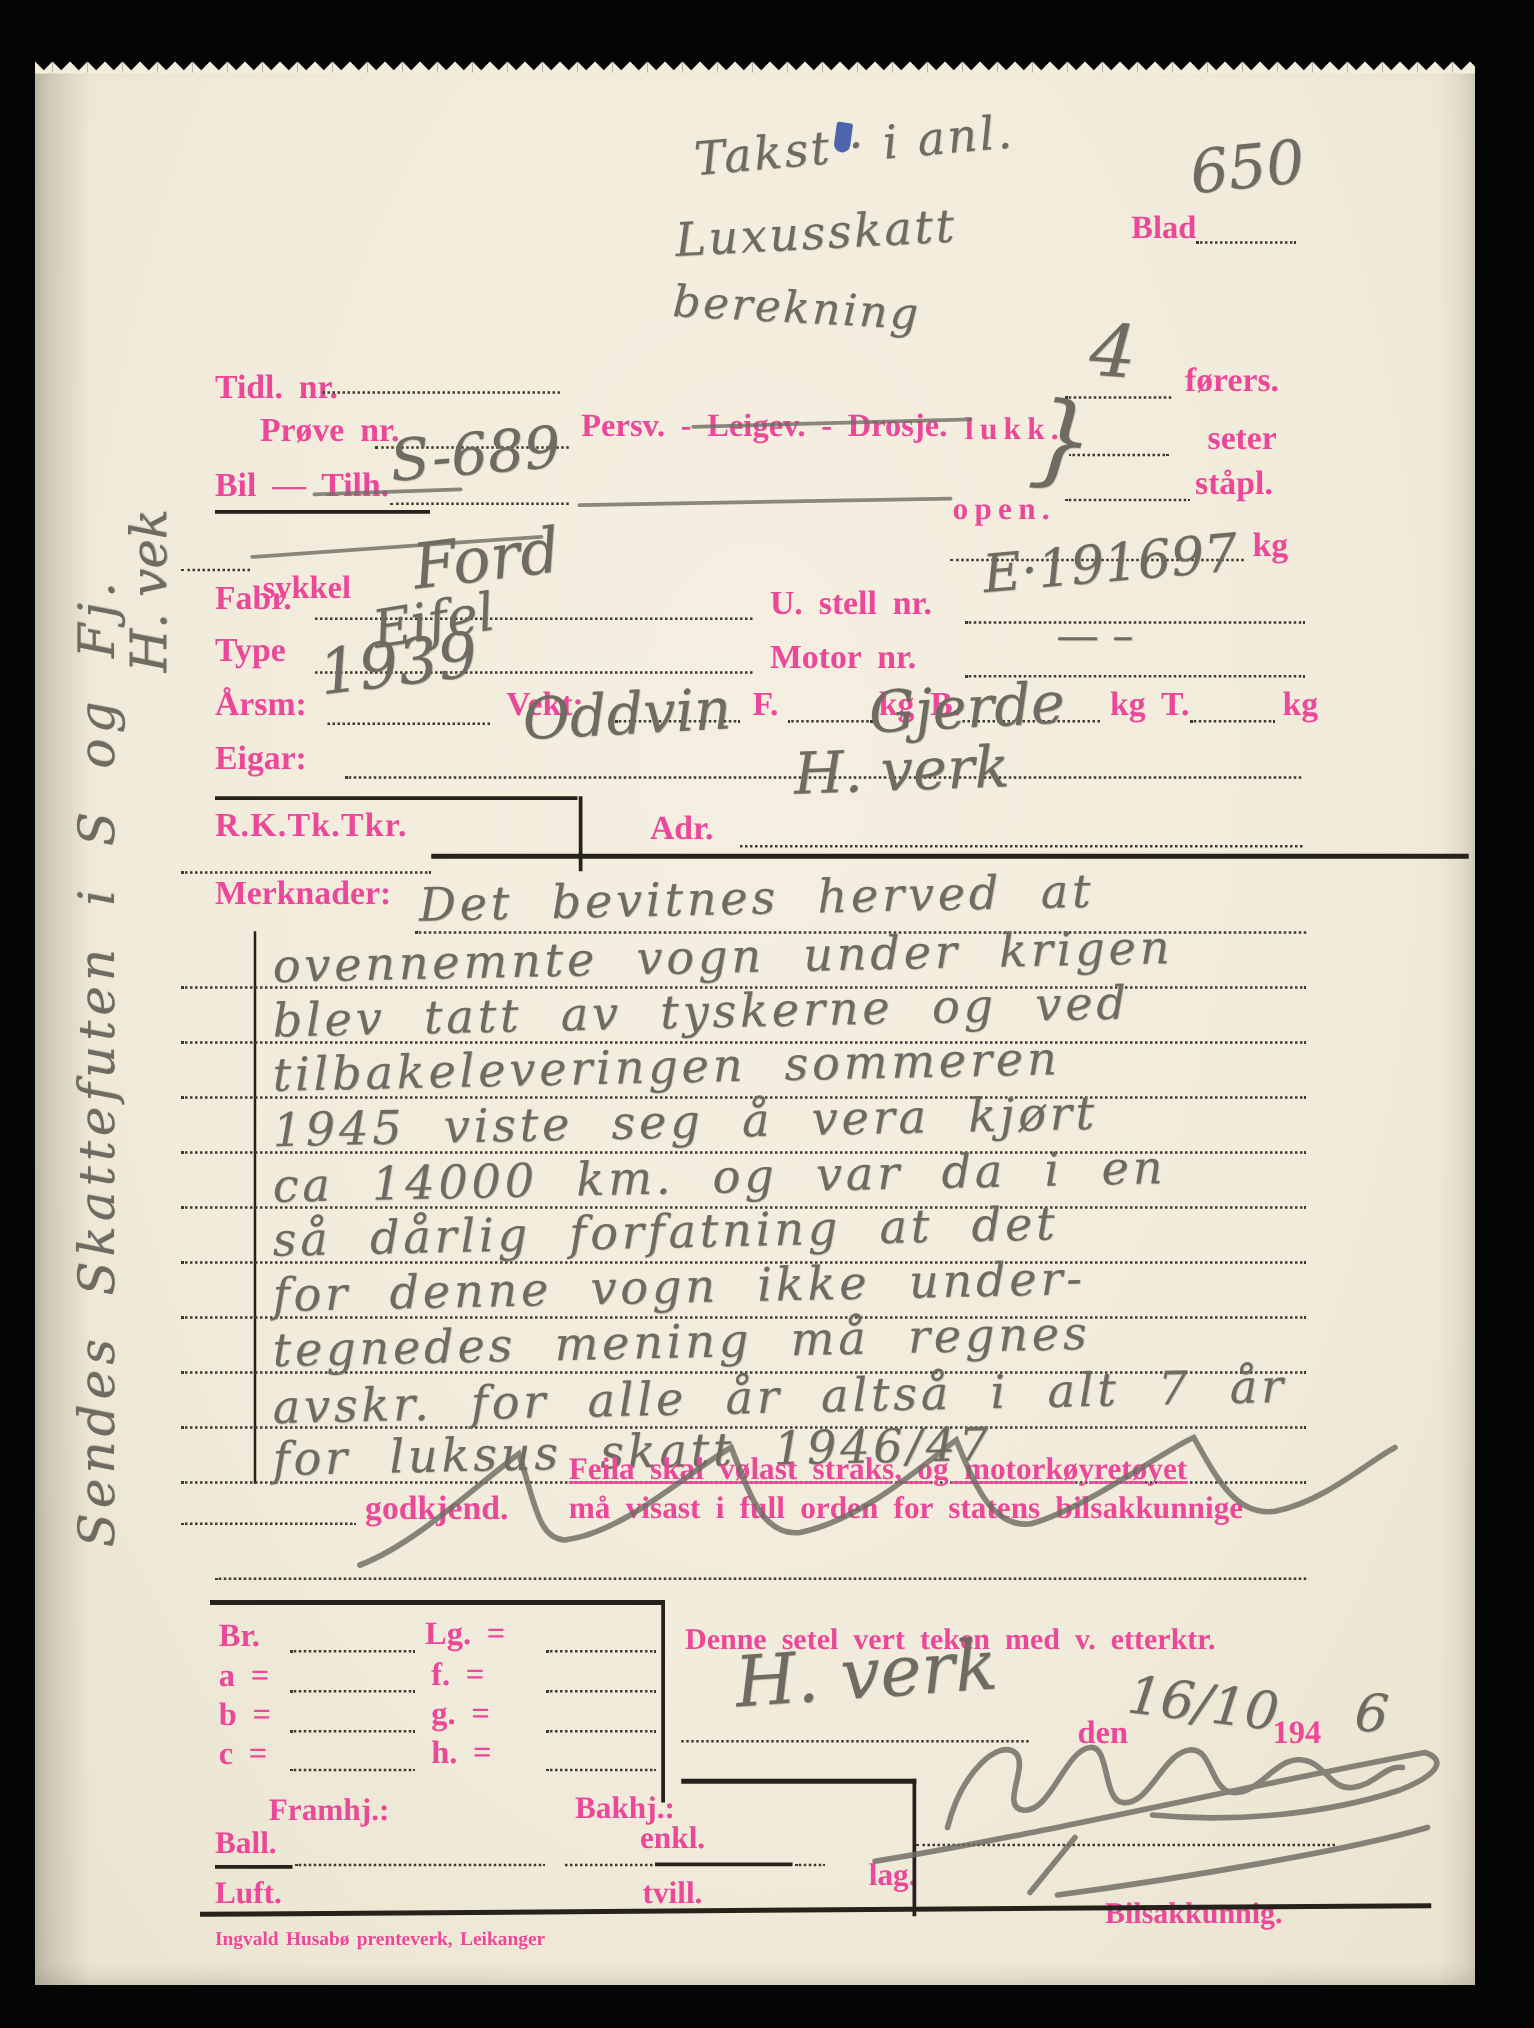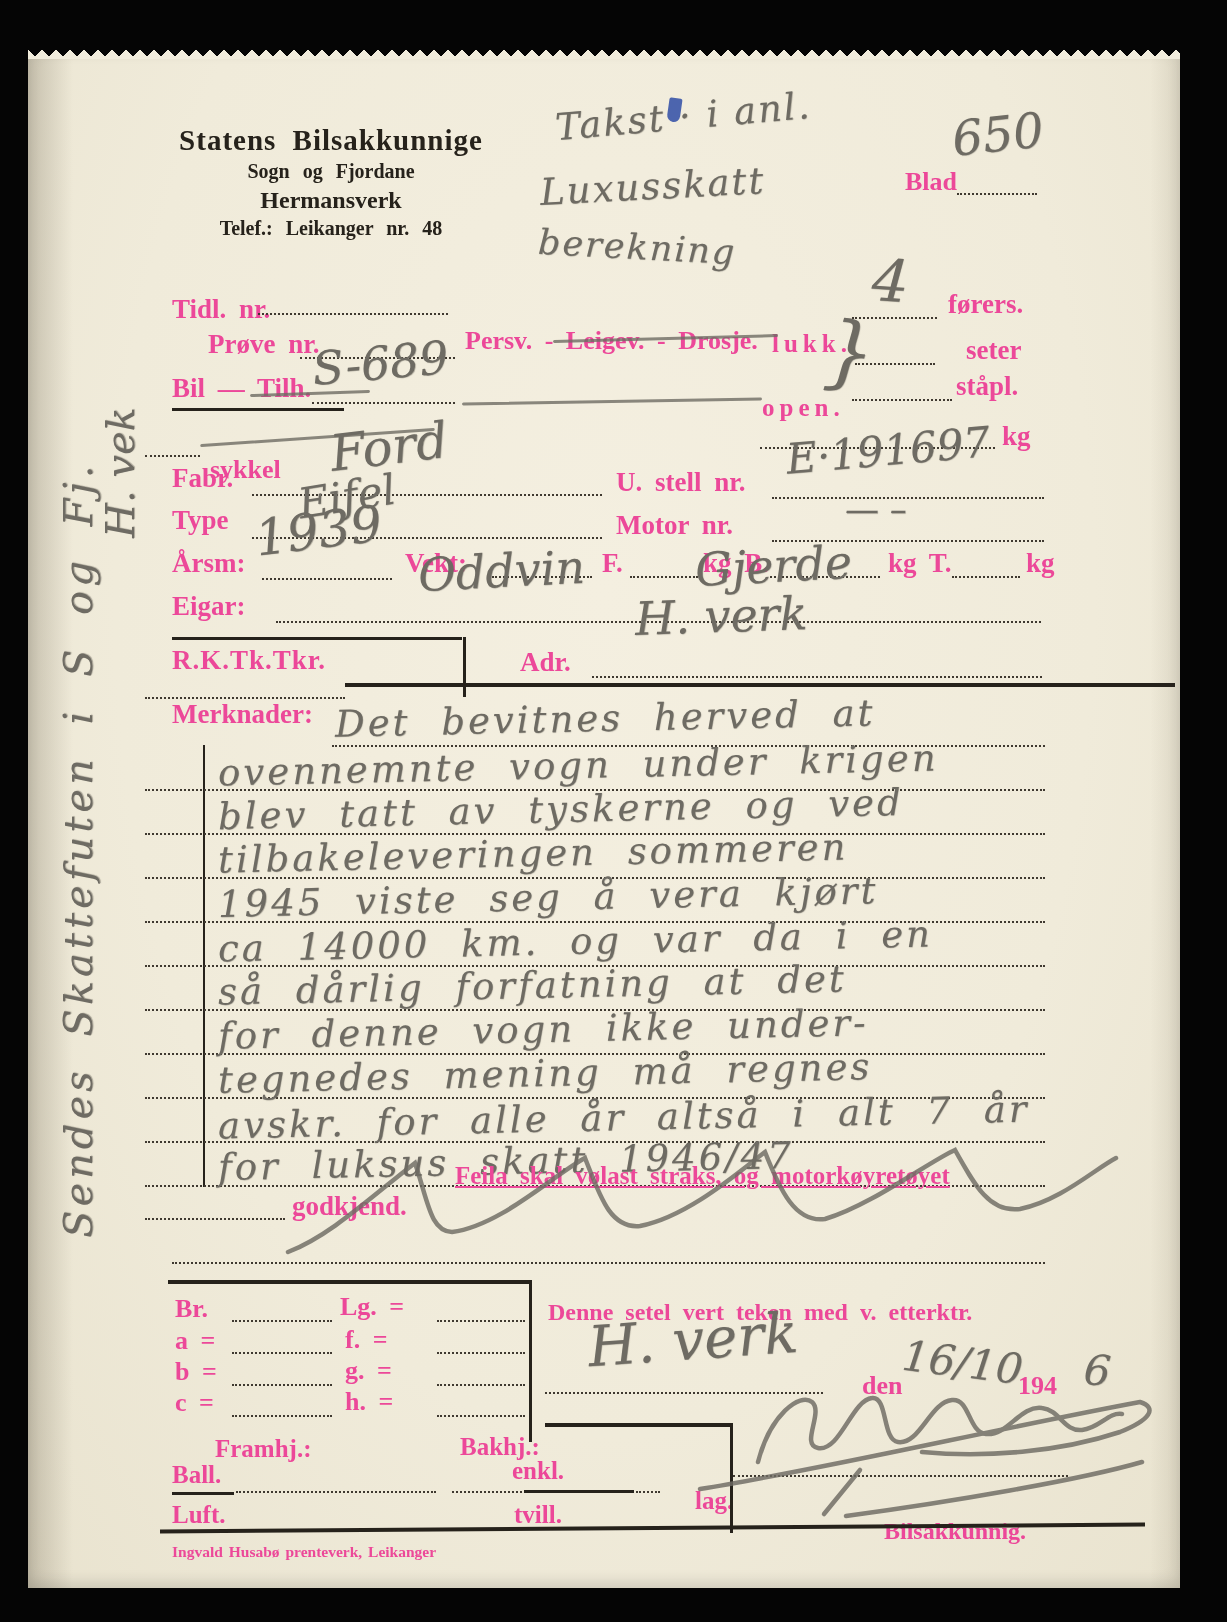--- a/index.html
+++ b/index.html
@@ -37,26 +37,20 @@
   .bluemark{position:absolute;left:668px;top:98px;width:13px;height:24px;background:#3a55a8;
       border-radius:2px 2px 7px 7px;transform:rotate(8deg);opacity:.9;}
 </style>
 </head>
 <body>
 
 <div class="page">
   <div class="paper"></div>
   <div class="torn"></div>
 
-  <div class="hdr">
-    <div class="l1">Statens Bilsakkunnige</div>
-    <div class="l2">Sogn og Fjordane</div>
-    <div class="l3">Hermansverk</div>
-    <div class="l4">Telef.: Leikanger nr. 48</div>
-  </div>
 
   <span class="pl" style="left:905px;top:168px;font-size:26px;">Blad</span>
   <span class="dots" style="left:957px;top:193px;width:80px;"></span>
   <span class="hw" style="left:952px;top:110px;font-size:48px;transform:rotate(-6deg);">650</span>
 
   <div class="bluemark"></div>
   <span class="hw" style="left:555px;top:98px;font-size:37px;transform:rotate(-5deg);letter-spacing:2px;">Takst · i anl.</span>
   <span class="hw" style="left:540px;top:168px;font-size:37px;transform:rotate(-3deg);letter-spacing:2px;">Luxusskatt</span>
   <span class="hw" style="left:538px;top:230px;font-size:35px;transform:rotate(3deg);letter-spacing:2px;">berekning</span>
 
@@ -158,20 +152,21 @@
   <span class="hw mhw" style="left:218px;top:923px;">ca 14000 km. og var da i en</span>
   <span class="hw mhw" style="left:218px;top:967px;">så dårlig forfatning at det</span>
   <span class="hw mhw" style="left:218px;top:1011px;">for denne vogn ikke under-</span>
   <span class="hw mhw" style="left:218px;top:1055px;">tegnedes mening må regnes</span>
   <span class="hw mhw" style="left:218px;top:1099px;">avskr. for alle år altså i alt 7 år</span>
   <span class="hw mhw" style="left:218px;top:1143px;">for luksus skatt 1946/47</span>
 
   <span class="dots" style="left:145px;top:1218px;width:140px;"></span>
   <span class="pl" style="left:292px;top:1192px;font-size:27px;">godkjend.</span>
   <span class="pl" style="left:455px;top:1163px;font-size:25px;text-decoration:underline;">Feila skal vølast straks, og motorkøyretøyet</span>
+  <span class="pl" style="left:455px;top:1194px;font-size:25px;">må visast i full orden for statens bilsakkunnige</span>
 
   <span class="dots" style="left:172px;top:1262px;width:873px;"></span>
 
   <span class="sl" style="left:168px;top:1280px;width:364px;height:4px;"></span>
   <span class="sl" style="left:529px;top:1280px;width:3px;height:162px;"></span>
   <span class="pl" style="left:175px;top:1295px;font-size:26px;">Br.</span>
   <span class="dots" style="left:232px;top:1320px;width:100px;"></span>
   <span class="pl" style="left:340px;top:1293px;font-size:26px;">Lg. =</span>
   <span class="dots" style="left:437px;top:1320px;width:88px;"></span>
   <span class="pl" style="left:175px;top:1327px;font-size:26px;">a =</span>

